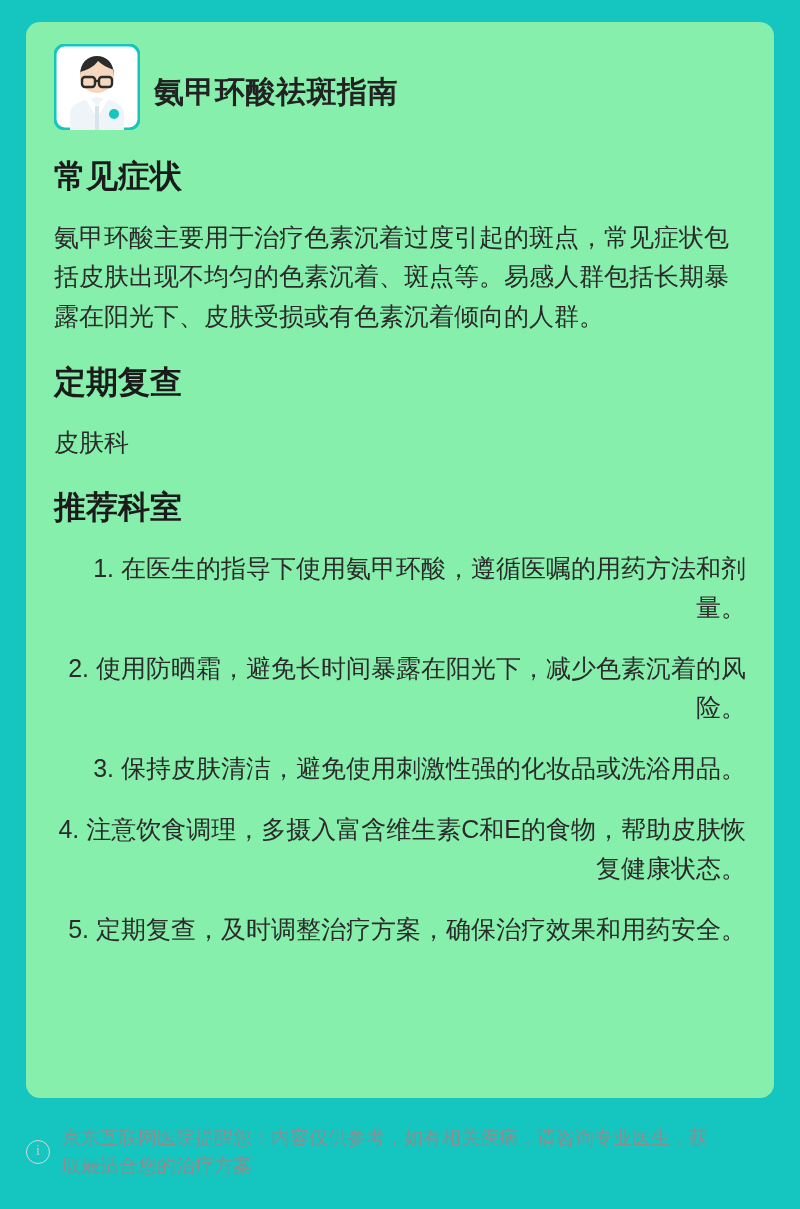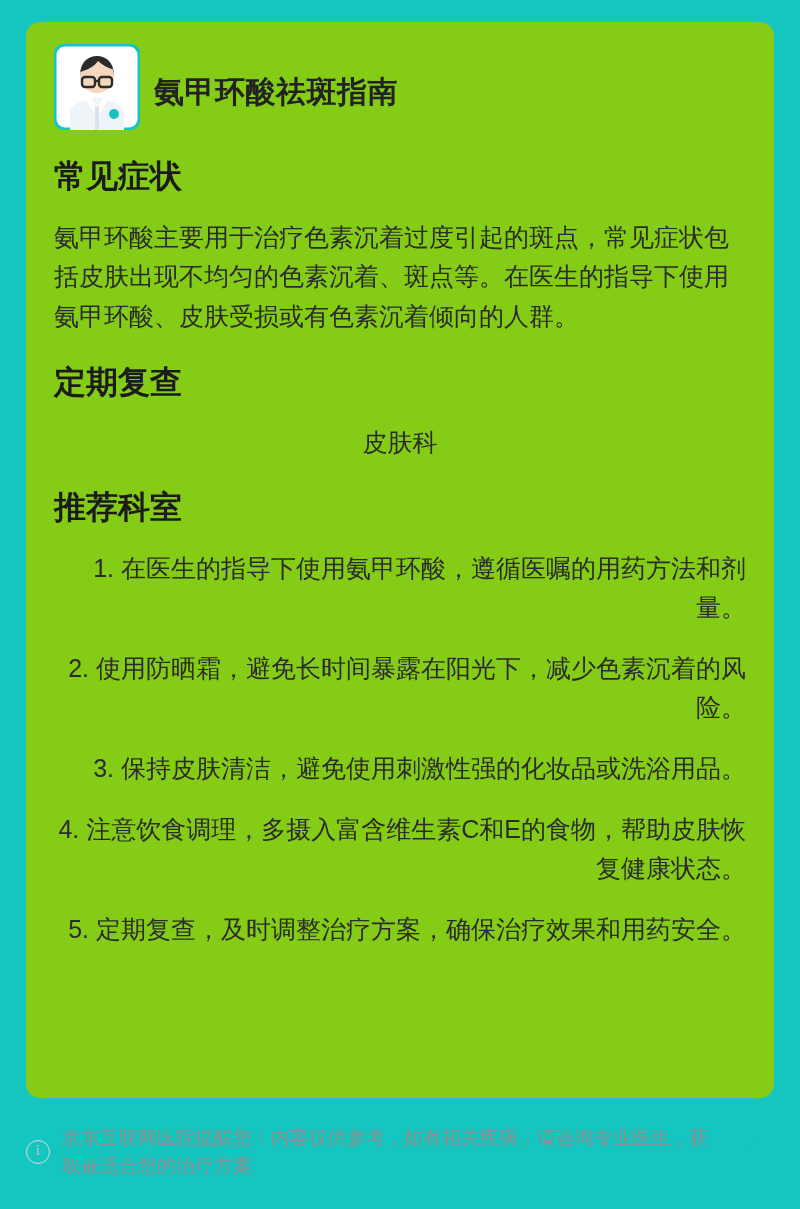--- a/index.html
+++ b/index.html
@@ -15,21 +15,21 @@
   }
   .page {
     position: relative;
     width: 800px;
     height: 1209px;
     box-sizing: border-box;
     padding: 22px 26px 0 26px;
   }
   .card {
     position: relative;
-    background: #84cc16;
+    background: #86efac;
     border-radius: 14px;
     padding: 26px 28px 18px 28px;
     box-sizing: border-box;
     min-height: 1076px;
   }
   .header {
     display: flex;
     align-items: flex-start;
     gap: 14px;
     margin-bottom: 26px;
@@ -64,21 +64,20 @@
     font-size: 25px;
     line-height: 1.58;
     color: #2b2b2b;
     margin: 0;
   }
   .plain-text {
     font-size: 25px;
     color: #2b2b2b;
     margin: 0 0 4px 0;
     line-height: 1.5;
-    text-align: center;
   }
   .step {
     font-size: 25px;
     line-height: 1.56;
     color: #2b2b2b;
     margin: 0 0 22px 0;
     text-align: right;
   }
   .step:last-child { margin-bottom: 16px; }
   .footer {
@@ -137,21 +136,21 @@
           <rect x="45" y="33" width="13" height="10" rx="3" fill="none" stroke="#2b2b2b" stroke-width="2.4"></rect>
           <line x1="41" y1="37" x2="45" y2="37" stroke="#2b2b2b" stroke-width="2.4"></line>
           <circle cx="60" cy="70" r="5" fill="#15c5c0"></circle>
         </svg>
       </div>
       <div class="doc-title">氨甲环酸祛斑指南</div>
     </div>
 
     <div class="section">
       <h2 class="section-title">常见症状</h2>
-      <p class="body-text">氨甲环酸主要用于治疗色素沉着过度引起的斑点，常见症状包括皮肤出现不均匀的色素沉着、斑点等。在医生的指导下使用氨甲环酸、皮肤受损或有色素沉着倾向的人群。</p>
+      <p class="body-text">氨甲环酸主要用于治疗色素沉着过度引起的斑点，常见症状包括皮肤出现不均匀的色素沉着、斑点等。易感人群包括长期暴露在阳光下、皮肤受损或有色素沉着倾向的人群。</p>
     </div>
 
     <div class="section">
       <h2 class="section-title">定期复查</h2>
       <p class="plain-text">皮肤科</p>
     </div>
 
     <div class="section">
       <h2 class="section-title">推荐科室</h2>
       <p class="step">1. 在医生的指导下使用氨甲环酸，遵循医嘱的用药方法和剂量。</p>

